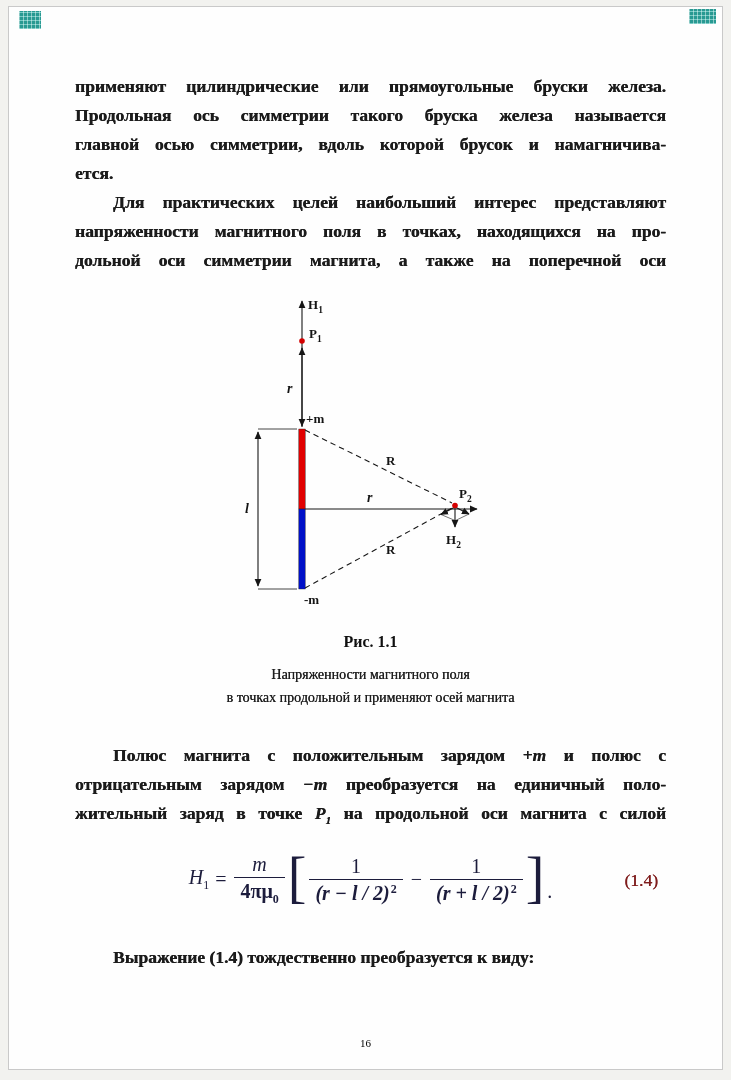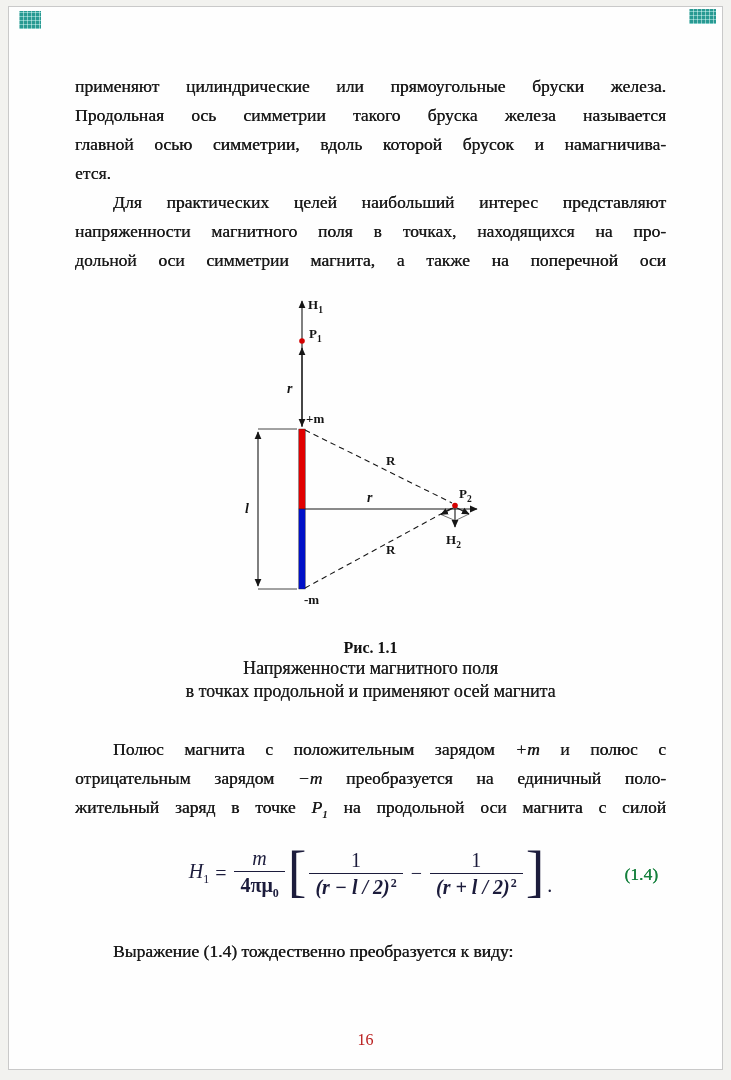--- a/index.html
+++ b/index.html
@@ -28,31 +28,32 @@
     left: 66px; right: 56px; top: 65px;
     color: #1b1b1b;
   }
   .pline {
     font-size: 17.5px;
     line-height: 29px;
     text-align: justify;
     text-align-last: justify;
     text-shadow: 0.35px 0 0 currentColor;
     white-space: normal;
+    font-weight: bold;
   }
   .pline.last { text-align-last: left; }
   .indent { text-indent: 38px; }
   .math { font-style: italic; }
   .pline sub { font-size: 11px; }
 
   
   .figure-block { margin-top: 16px; text-align: center; }
   .figure-block svg { display: inline-block; }
-  .fig-title { margin-top: 12px; font-size: 16px; font-weight: bold; color: #101010; }
-  .fig-cap   { font-size: 18px; line-height: 23px; color: #1f1f1f; margin-top: 0; }
+  .fig-title { margin-top: 6px; font-size: 16px; font-weight: bold; color: #101010; }
+  .fig-cap   { font-size: 14px; line-height: 23px; color: #1f1f1f; margin-top: 12px; }
   .fig-cap div { text-shadow: 0.25px 0 0 currentColor; }
 
   .svg-label { font-family: "Liberation Serif", serif; font-weight: bold; font-size: 13px; fill: #141414; }
   .svg-it { font-style: italic; font-size: 14px; }
 
   .p-after-figure { margin-top: 32px; }
 
   
   .formula-wrap { position: relative; margin-top: 14px; height: 62px; }
   .formula-row {
@@ -62,28 +63,28 @@
   .frac { display: inline-flex; flex-direction: column; align-items: center; line-height: 1.12; margin: 0 2px; }
   .frac .num { padding: 0 6px 2px; }
   .frac .den { border-top: 1.4px solid #1c1c3c; padding: 2px 6px 0; font-weight: bold; }
   .fop { margin: 0 6px; }
   .fsub { font-size: 12px; font-style: normal; }
   .fsup { font-size: 12px; vertical-align: 7px; margin-left: 1px; font-style: normal; }
   .bracket { font-size: 56px; line-height: 50px; font-weight: 400; transform: translateY(-3px); margin: 0 1px; }
   .fperiod { align-self: flex-end; margin-left: 2px; padding-bottom: 8px; }
   .eq-tag {
     position: absolute; right: 8px; top: 50%; transform: translateY(-50%);
-    font-size: 17.5px; color: #15803d; text-shadow: 0.3px 0 0 currentColor;
+    font-size: 17.5px; color: #7f1d1d; text-shadow: 0.3px 0 0 currentColor;
   }
 
   .p-last { margin-top: 32px; }
 
   .page-number {
     position: absolute; bottom: 20px; left: 0; right: 0;
-    text-align: center; font-size: 16px; color: #b91c1c;
+    text-align: center; font-size: 11px; color: #000000;
   }
 </style>
 </head>
 <body>
 
 <div class="page">
   <div class="scan-artifact ta-left"></div>
   <div class="scan-artifact ta-right"></div>
 
   <div class="content">

